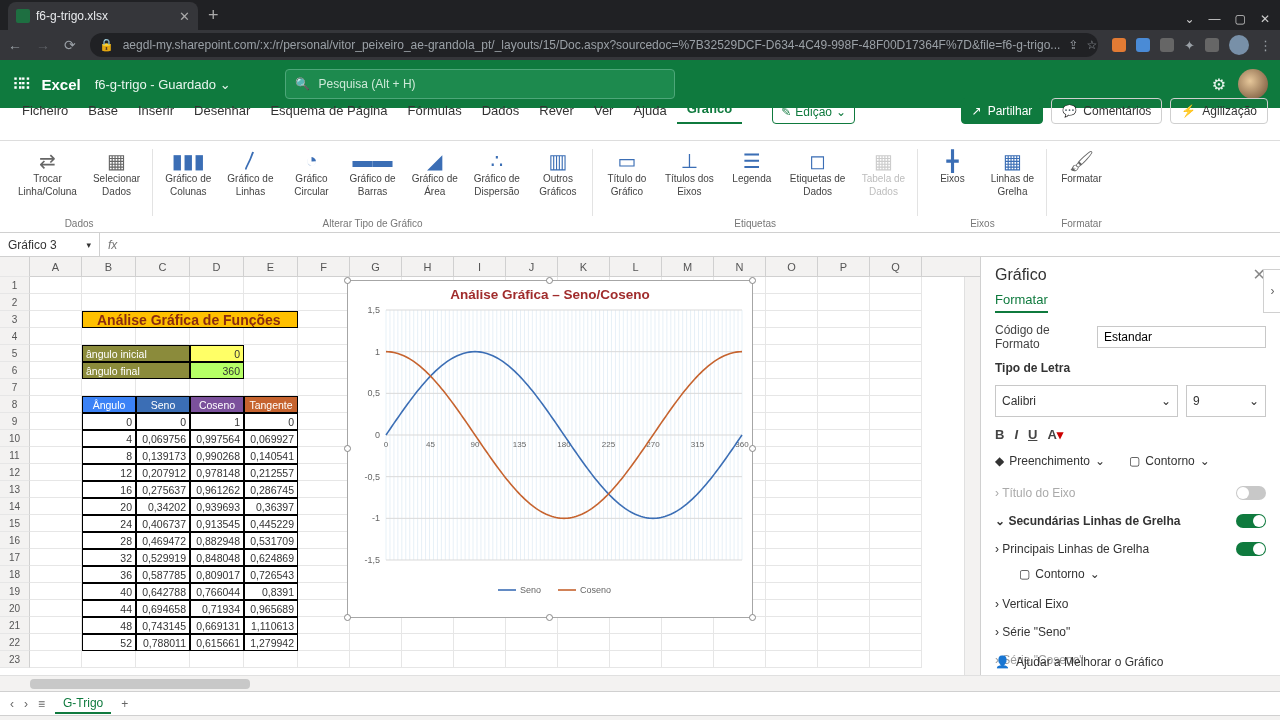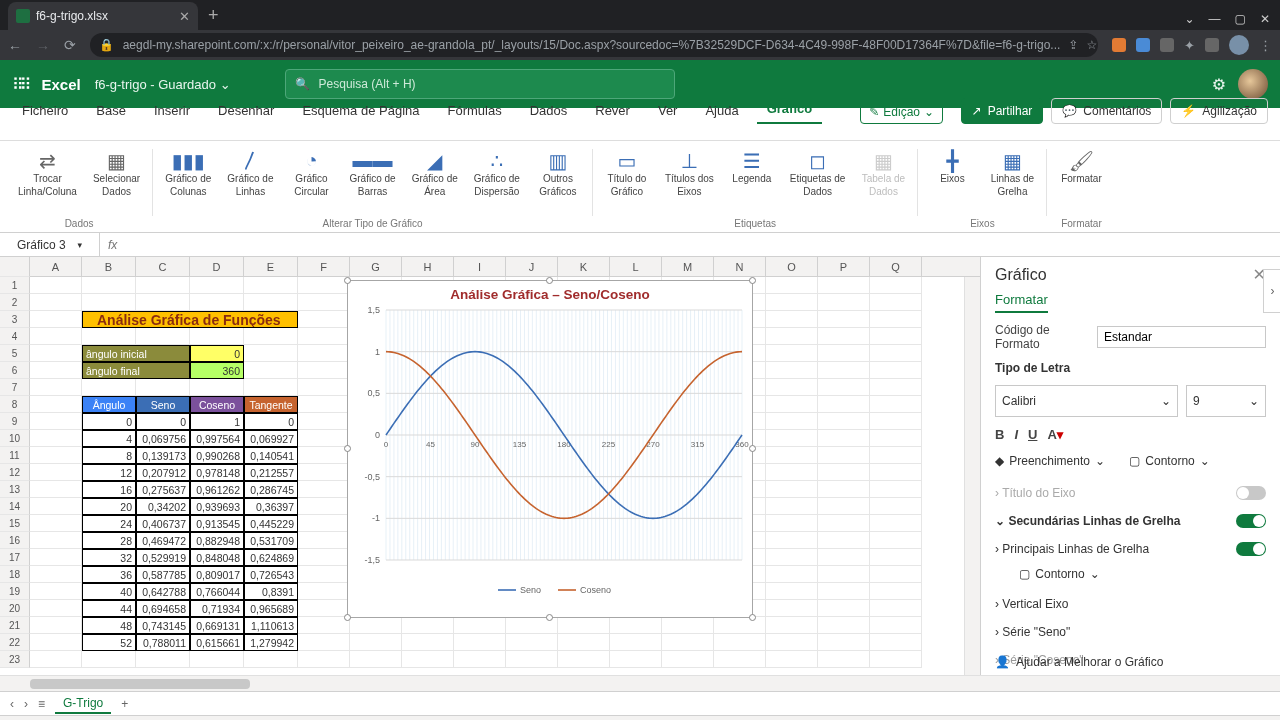--- a/index.html
+++ b/index.html
@@ -24,21 +24,21 @@
   .xl-header { height: 48px; background: #0f7a3e; display: flex; align-items: center; padding: 0 12px; color: #fff; gap: 14px; }
   .waffle { font-size: 16px; letter-spacing: -4px; }
   .xl-brand { font-weight: 600; font-size: 15px; }
   .doc-name { font-size: 13px; color: #e8f5ee; }
   .search-box { margin-left: 40px; width: 390px; height: 30px; background: #1d8a4e; border: 1px solid #4da779; border-radius: 4px; display: flex; align-items: center; padding: 0 10px; color: #cde9d8; gap: 8px; }
   .hdr-right { margin-left: auto; display: flex; align-items: center; gap: 12px; }
   .gear { font-size: 16px; color: #e8f5ee; }
   .avatar { width: 30px; height: 30px; border-radius: 50%; background: radial-gradient(circle at 40% 40%, #e6c79a, #6a4930); }
 
   
-  .ribbon-tabs { height: 32px; border-bottom: 1px solid #ddd; display: flex; align-items: flex-end; padding: 16px 12px; gap: 8px; font-size: 13px; }
+  .ribbon-tabs { height: 32px; border-bottom: 1px solid #ddd; display: flex; align-items: flex-end; padding: 16px 12px; gap: 0; font-size: 13px; }
   .r-tab { padding: 7px 10px 6px; color: #333; cursor: pointer; }
   .r-tab.active { color: #0f7a3e; border-bottom: 2px solid #0f7a3e; font-weight: 600; }
   .r-edit { margin-left: 30px; border: 1px solid #0f7a3e; border-radius: 4px; height: 24px; padding: 0 8px; display: flex; align-items: center; color: #0f7a3e; gap: 4px; font-size: 12px; }
   .r-edit::before { content: "✎"; }
   .r-right { margin-left: auto; display: flex; gap: 8px; align-items: center; }
   .pill { height: 26px; border: 1px solid #cfcfcf; border-radius: 4px; padding: 0 10px; display: flex; align-items: center; gap: 6px; font-size: 12px; }
   .pill.green { background: #0f7a3e; color: #fff; border-color: #0f7a3e; }
 
   
   .ribbon-body { height: 92px; border-bottom: 1px solid #d0d0d0; display: flex; padding: 4px 10px 0; }
@@ -46,21 +46,21 @@
   .rb-icons { display: flex; gap: 16px; flex: 1; align-items: flex-start; padding-top: 4px; }
   .rb-btn { display: flex; flex-direction: column; align-items: center; gap: 2px; font-size: 10px; color: #444; min-width: 44px; }
   .rb-btn.disabled { color: #bdbdbd; }
   .rb-ic { font-size: 20px; color: #3b6eb5; height: 22px; }
   .rb-ic.grey { color: #666; }
   .rb-label { font-size: 10px; color: #777; padding-bottom: 3px; text-align: center; }
   .rb-sep { width: 1px; background: #e3e3e3; margin: 4px 4px 16px; }
 
   
   .fbar { height: 24px; border-bottom: 1px solid #d0d0d0; display: flex; align-items: center; font-size: 12px; }
-  .name-box { width: 100px; padding: 0 17px; border-right: 1px solid #d0d0d0; height: 100%; display: flex; align-items: center; justify-content: space-between; gap: 8px; }
+  .name-box { width: 100px; padding: 0 8px; border-right: 1px solid #d0d0d0; height: 100%; display: flex; align-items: center; justify-content: space-between; gap: 8px; }
   .fx { padding: 0 8px; font-style: italic; color: #777; }
 
   
   .main { display: flex; height: calc(720px - 60px - 48px - 32px - 92px - 24px - 24px - 22px); }
   .sheet-wrap { flex: 1; position: relative; overflow: hidden; }
   .grid { position: absolute; inset: 0; }
   
   .col-hdr { display: flex; height: 20px; background: #f3f2f1; border-bottom: 1px solid #d0d0d0; font-size: 11px; color: #555; }
   .corner, .rh { background: #f3f2f1; border-right: 1px solid #d0d0d0; border-bottom: 1px solid #e6e6e6; }
   .corner { width: 30px; height: 20px; }

